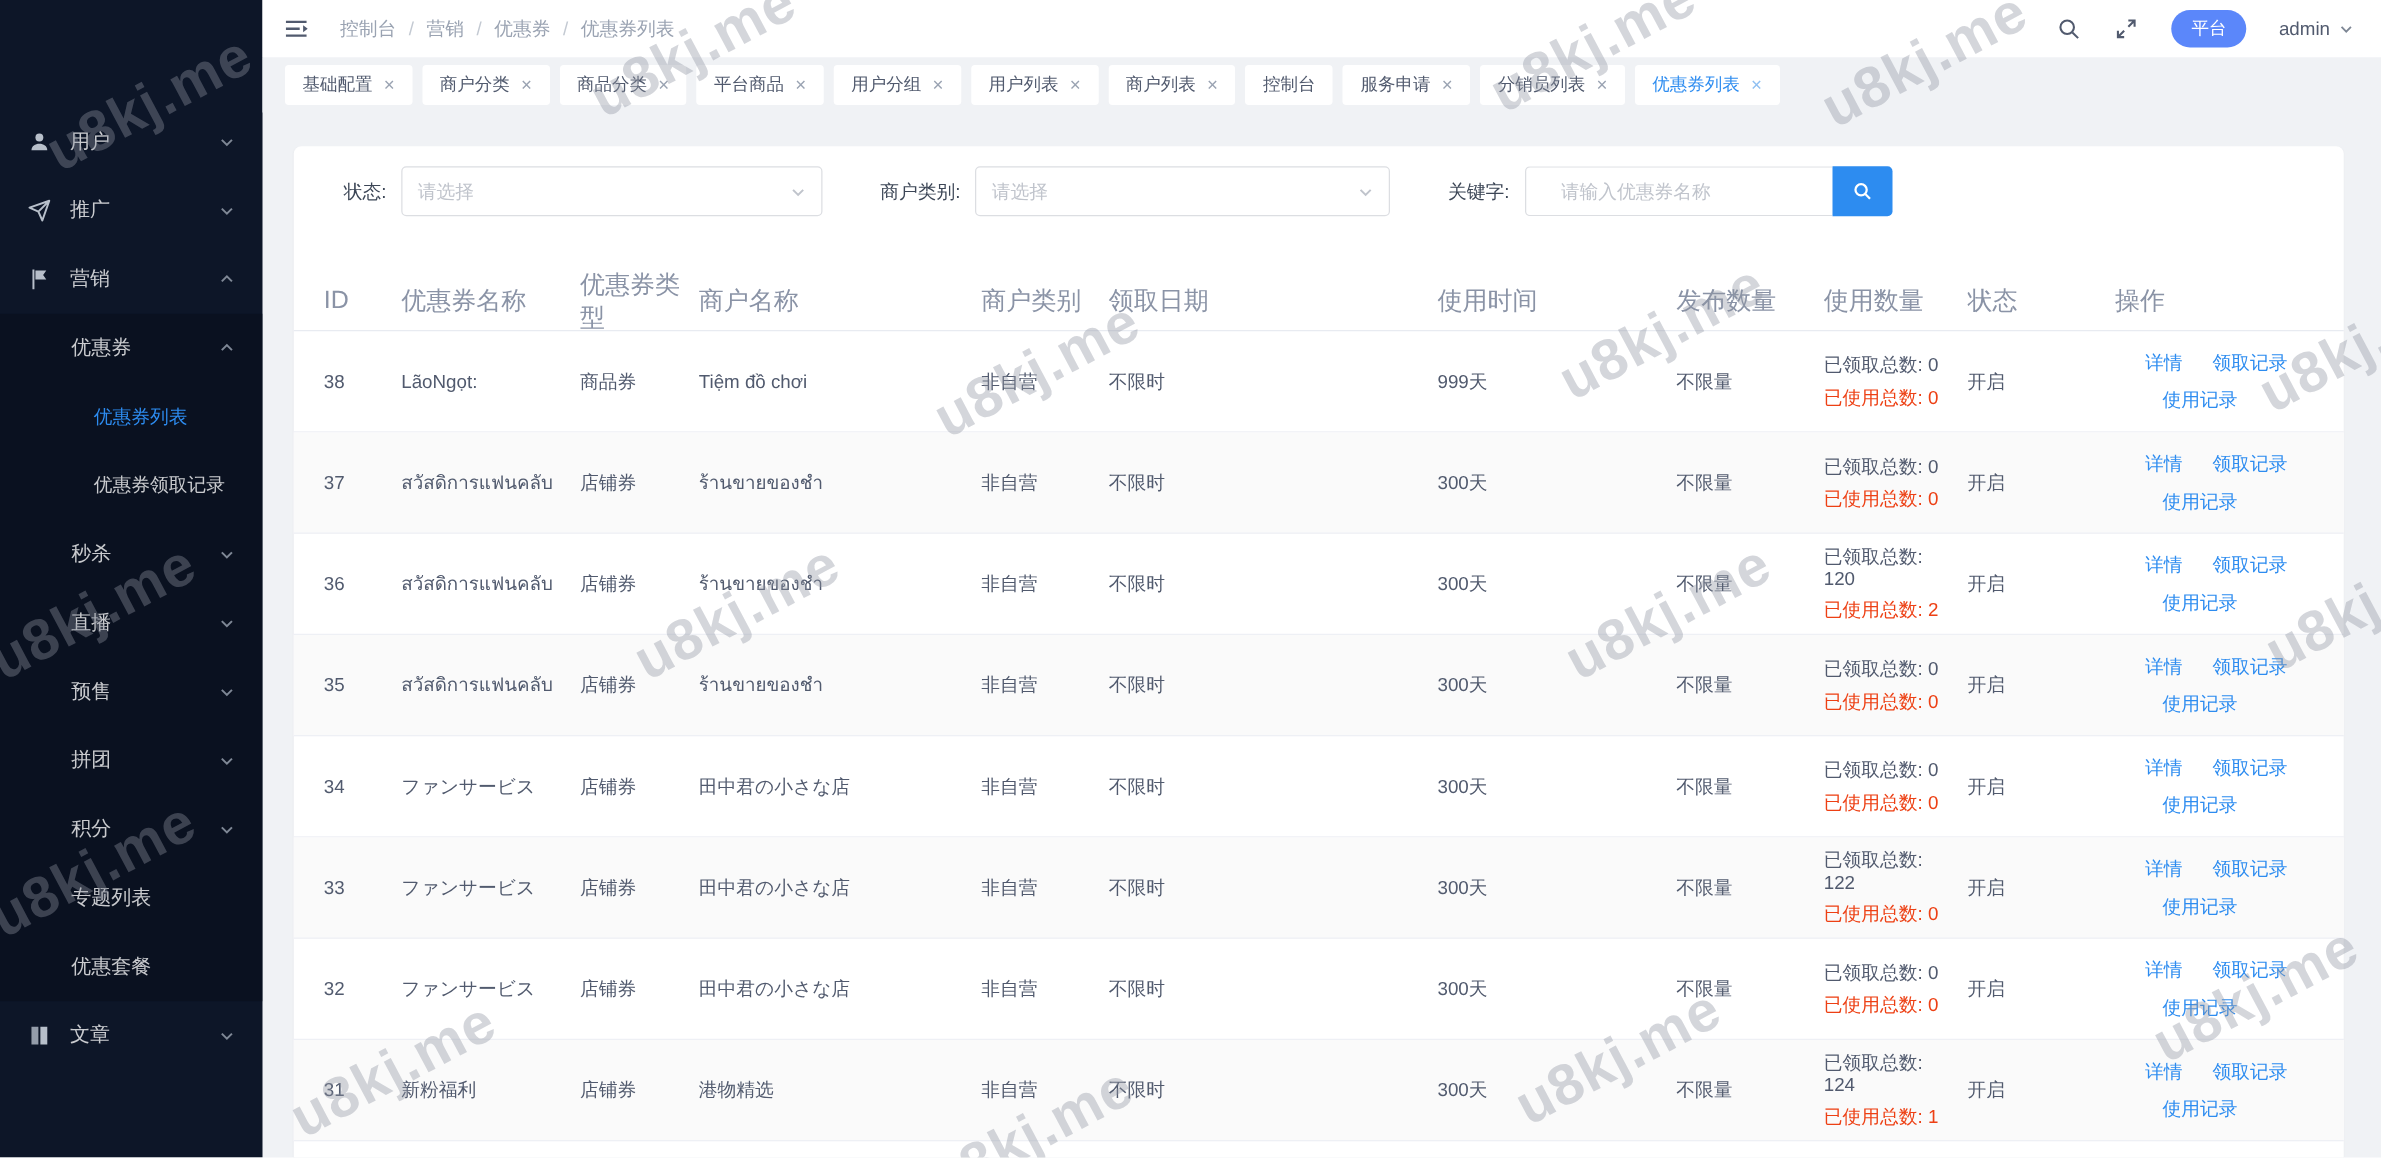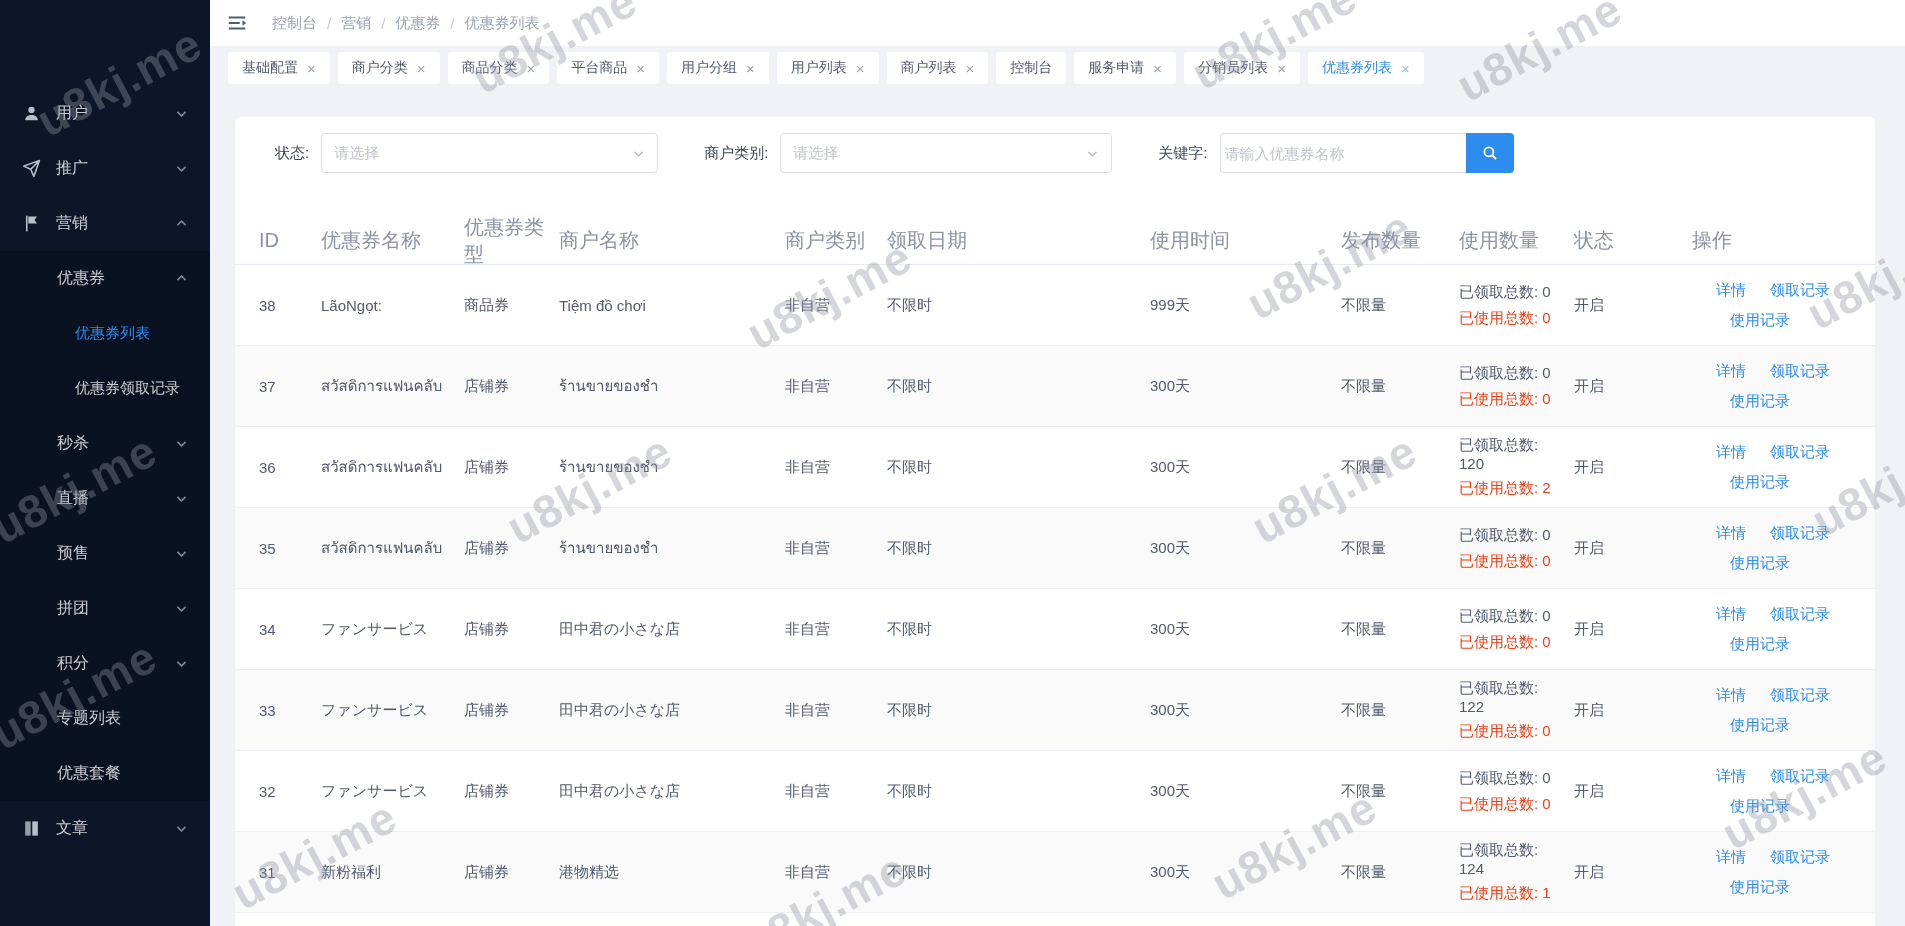--- a/index.html
+++ b/index.html
@@ -45,21 +45,21 @@
   
   .content { flex:1; padding:27px 30px 0 25px; overflow:hidden; }
   .card { background:#fff; border-radius:6px; min-height:830px; box-shadow:0 1px 2px rgba(0,0,0,.03); }
   .filterbar { display:flex; align-items:center; padding:16px 0 0 40px; font-size:15px; }
   .flabel { color:#3c4656; font-weight:400; margin-right:12px; white-space:nowrap; }
   .fselect { width:337px; height:40px; border:1px solid #dcdee2; border-radius:4px; background:#fff; display:flex; align-items:center; justify-content:space-between; padding:0 12px; color:#c0c4cc; cursor:pointer; }
   .fselect.second { width:332px; }
   .fselect .chev { width:13px; height:13px; color:#c0c4cc; margin:0; }
   .fgap { margin-left:46px; }
   .finput-wrap { display:flex; align-items:stretch; height:40px; }
-  .finput { width:246px; border:1px solid #dcdee2; border-right:none; border-radius:4px 0 0 4px; padding:0 4px; font-size:15px; color:#515a6e; outline:none; font-family:inherit; }
+  .finput { width:246px; border:1px solid #dcdee2; border-right:none; border-radius:4px 0 0 4px; padding:0 28px; font-size:15px; color:#515a6e; outline:none; font-family:inherit; }
   .finput::placeholder { color:#c0c4cc; }
   .fbtn { width:48px; border:none; background:#2d8cf0; color:#fff; border-radius:0 4px 4px 0; display:flex; align-items:center; justify-content:center; cursor:pointer; }
   .fbtn svg { width:18px; height:18px; }
 
   
   .table { margin-top:44px; }
   .trow { display:grid; grid-template-columns:62px 143px 95px 226px 102px 263px 191px 118px 115px 118px 1fr; padding:0 24px; align-items:center; }
   .thead { height:48px; color:#8a93a6; font-size:20px; border-bottom:1px solid #e8ebf1; }
   .rrow { height:81px; border-bottom:1px solid #eef0f5; font-size:15px; color:#515a6e; }
   .rrow.stripe { background:#fafafa; }
@@ -217,20 +217,42 @@
       </span>
       <div class="crumbs" id="crumbs">
           <span class="crumb">控制台</span>
           <span class="crumb-sep">/</span>
           <span class="crumb">营销</span>
           <span class="crumb-sep">/</span>
           <span class="crumb">优惠券</span>
           <span class="crumb-sep">/</span>
           <span class="crumb">优惠券列表</span>
         </div>
+      <div class="top-right">
+        <span class="tool-ic">
+          <svg viewBox="0 0 24 24" fill="none" stroke="currentColor" stroke-width="2">
+              <circle cx="10.5" cy="10.5" r="6.5"></circle>
+              <path d="M15.5 15.5L21 21"></path>
+            </svg>
+        </span>
+        <span class="tool-ic">
+          <svg viewBox="0 0 24 24" fill="none" stroke="currentColor" stroke-width="2">
+              <path d="M14 4h6v6M20 4l-6 6M10 20H4v-6M4 20l6-6"></path>
+            </svg>
+        </span>
+        <span class="badge">平台</span>
+        <span class="admin">
+          <span>admin</span>
+          <span class="chev">
+            <svg viewBox="0 0 16 16" fill="none" stroke="currentColor" stroke-width="2">
+                <path d="M3 6l5 5 5-5"></path>
+              </svg>
+          </span>
+        </span>
+      </div>
     </header>
 
     <div class="tabbar" id="tabbar">
         <div class="tab">
           <span>基础配置</span>
           <span class="x">×</span>
         </div>
         <div class="tab">
           <span>商户分类</span>
           <span class="x">×</span>

